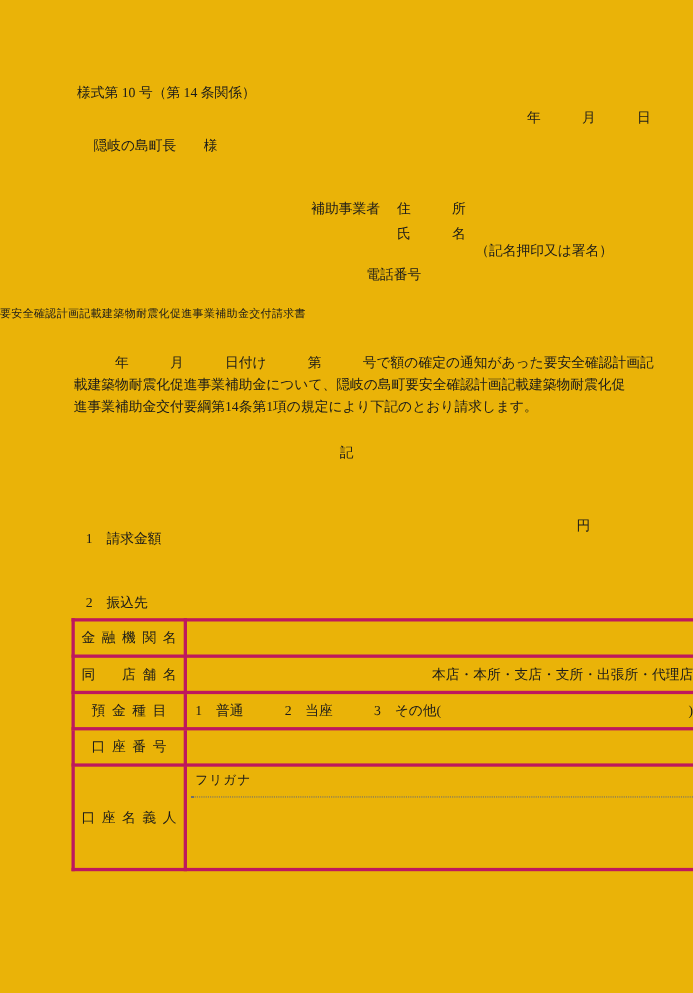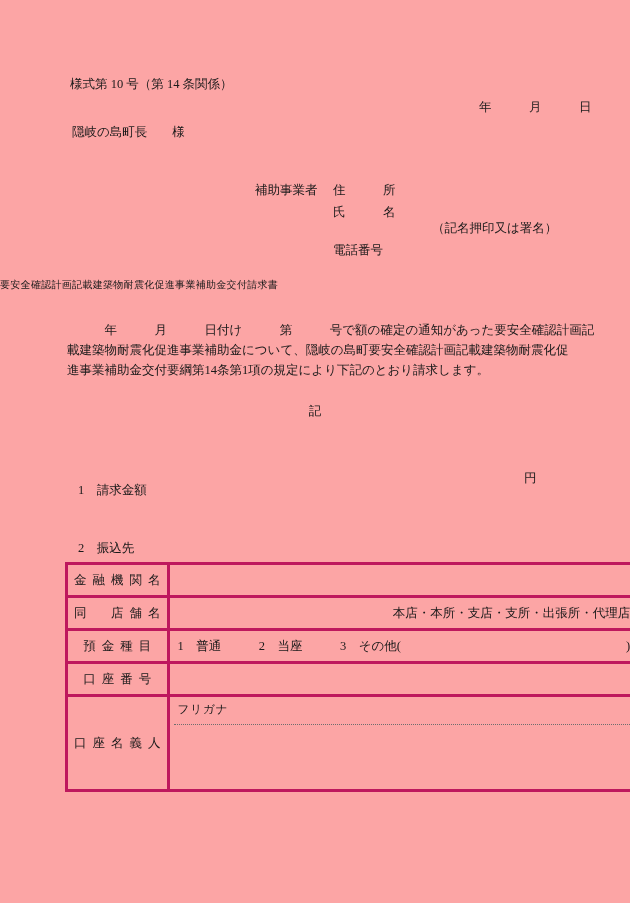--- a/index.html
+++ b/index.html
@@ -8,54 +8,54 @@
     background: #ffffff;
   }
   body {
     font-family: "Liberation Serif", "DejaVu Serif", serif;
     color: #1a1a1a;
   }
   #page {
     position: relative;
     width: 630px;
     height: 903px;
-    background: #fca5a5;
+    background: #eab308;
     overflow: hidden;
   }
 
   
   .abs { position: absolute; }
   .t { font-size: 12.5px; line-height: 1; white-space: pre; }
 
   
   #form-number {
     left: 70px; top: 78px;
     font-size: 12.5px;
   }
   #date-line {
     left: 440px; top: 101px;
     font-size: 12.5px;
     margin-left: 39px;
   }
   #addressee {
-    left: 72px; top: 126px;
+    left: 85px; top: 126px;
     font-size: 12.5px;
   }
 
   
   #applicant-block {
     left: 255px; top: 184px;
     font-size: 12.5px;
   }
   #applicant-block .row {
     display: flex;
     align-items: baseline;
     height: 22px;
   }
-  #applicant-block .who { width: 78px; }
+  #applicant-block .who { width: 78px; margin-left: 28px; }
   #applicant-block .fld-addr,
   #applicant-block .fld-name,
   #applicant-block .fld-tel { display: inline-block; }
   #seal-note {
     left: 432px; top: 222px;
     font-size: 12.5px;
   }
   #tel-label {
     left: 333px; top: 244px;
     font-size: 12.5px;

